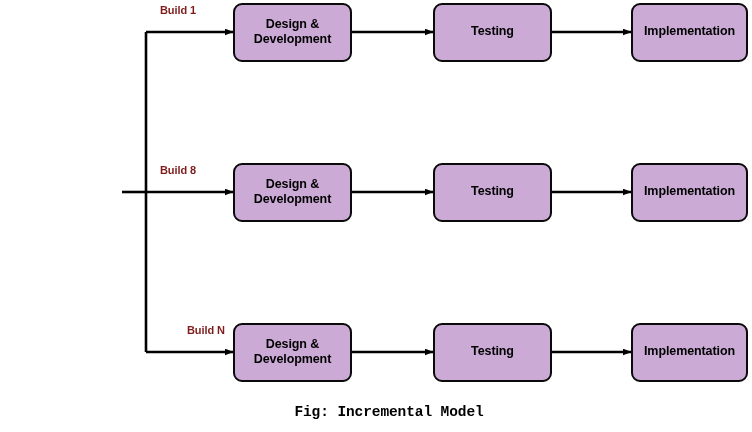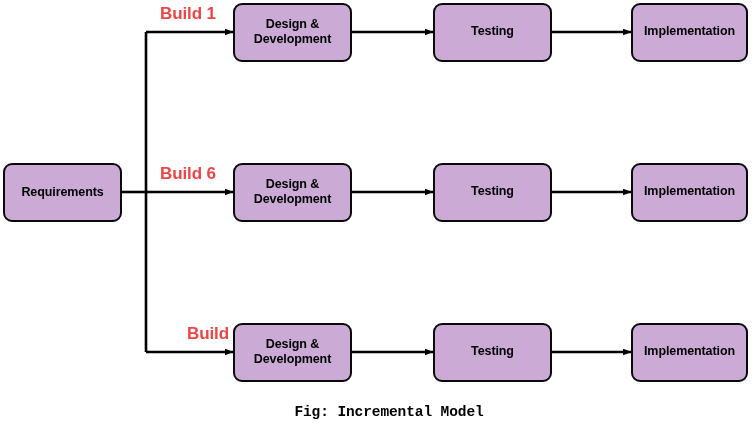--- a/index.html
+++ b/index.html
@@ -40,23 +40,23 @@
     font-family: "Liberation Sans", sans-serif;
     font-size: 12.5px;
     font-weight: bold;
     line-height: 1.22;
     letter-spacing: -0.1px;
     white-space: pre-line;
     user-select: none;
   }
   .edge-label {
     position: absolute;
-    color: #ef4444;
+    color: #7f1d1d;
     font-family: "Liberation Sans", sans-serif;
-    font-size: 17px;
+    font-size: 11px;
     font-weight: bold;
     letter-spacing: -0.1px;
     white-space: nowrap;
     user-select: none;
   }
   #figure-caption {
     position: absolute;
     left: 13px;
     width: 752px;
     text-align: center;
@@ -87,31 +87,28 @@
         <line x1="552" y1="32" x2="631" y2="32" marker-end="url(#arrowhead)"></line>
         <line x1="146" y1="192" x2="233" y2="192" marker-end="url(#arrowhead)"></line>
         <line x1="352" y1="192" x2="433" y2="192" marker-end="url(#arrowhead)"></line>
         <line x1="552" y1="192" x2="631" y2="192" marker-end="url(#arrowhead)"></line>
         <line x1="146" y1="352" x2="233" y2="352" marker-end="url(#arrowhead)"></line>
         <line x1="352" y1="352" x2="433" y2="352" marker-end="url(#arrowhead)"></line>
         <line x1="552" y1="352" x2="631" y2="352" marker-end="url(#arrowhead)"></line>
       </g>
   </svg>
 
-  <div class="node-box" id="node-requirements" style="left: 3px; top: 163px; width: 119px; height: 59px;">
-    <span>Requirements</span>
-  </div>
 
   <div id="branch-layer">
       <div class="edge-label" style="left: 160px; top: 4px;">Build 1</div>
       <div class="node-box" style="left: 233px; top: 2.5px; width: 119px; height: 59px;"><span>Design &amp;
 Development</span></div>
       <div class="node-box" style="left: 433px; top: 2.5px; width: 119px; height: 59px;"><span>Testing</span></div>
       <div class="node-box" style="left: 631px; top: 2.5px; width: 117px; height: 59px;"><span>Implementation</span></div>
-      <div class="edge-label" style="left: 160px; top: 164px;">Build 6</div>
+      <div class="edge-label" style="left: 160px; top: 164px;">Build 8</div>
       <div class="node-box" style="left: 233px; top: 162.5px; width: 119px; height: 59px;"><span>Design &amp;
 Development</span></div>
       <div class="node-box" style="left: 433px; top: 162.5px; width: 119px; height: 59px;"><span>Testing</span></div>
       <div class="node-box" style="left: 631px; top: 162.5px; width: 117px; height: 59px;"><span>Implementation</span></div>
       <div class="edge-label" style="left: 160px; top: 324px; margin-left: 27px;">Build N</div>
       <div class="node-box" style="left: 233px; top: 322.5px; width: 119px; height: 59px;"><span>Design &amp;
 Development</span></div>
       <div class="node-box" style="left: 433px; top: 322.5px; width: 119px; height: 59px;"><span>Testing</span></div>
       <div class="node-box" style="left: 631px; top: 322.5px; width: 117px; height: 59px;"><span>Implementation</span></div>
     </div>

